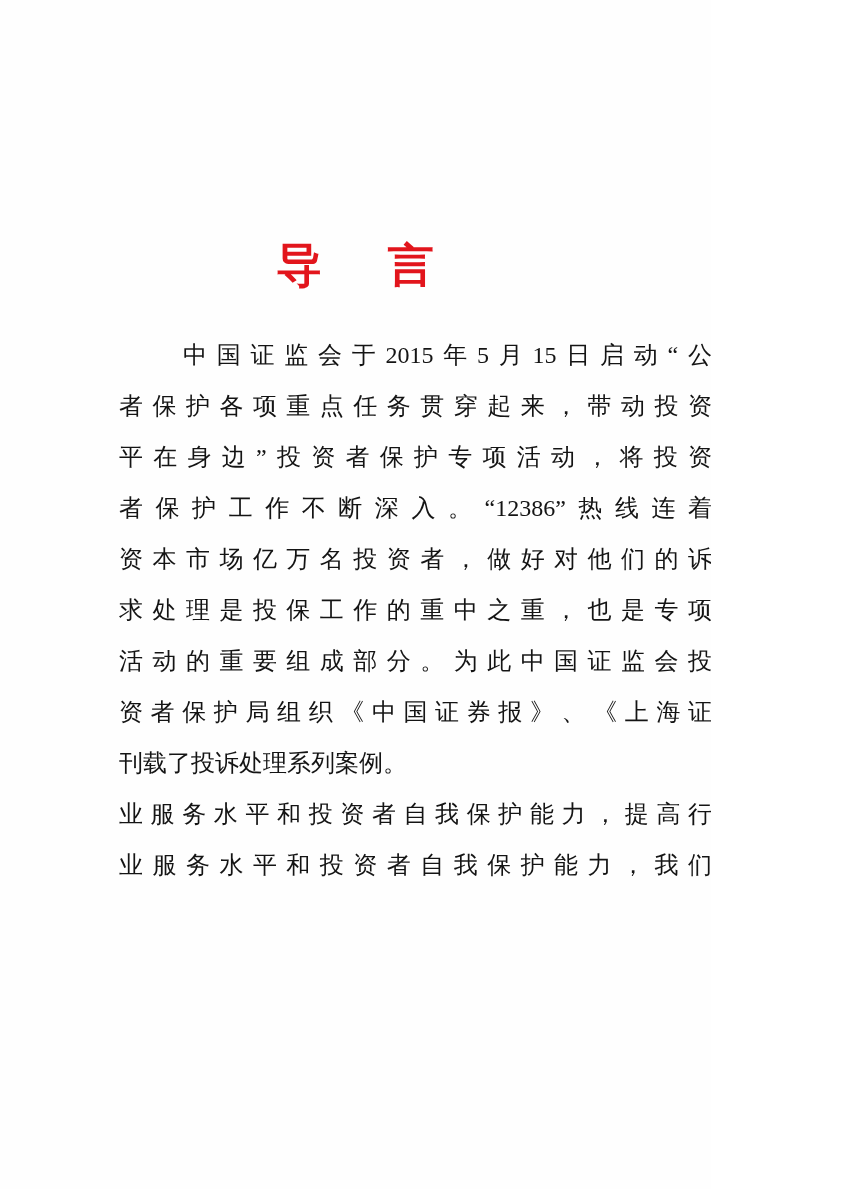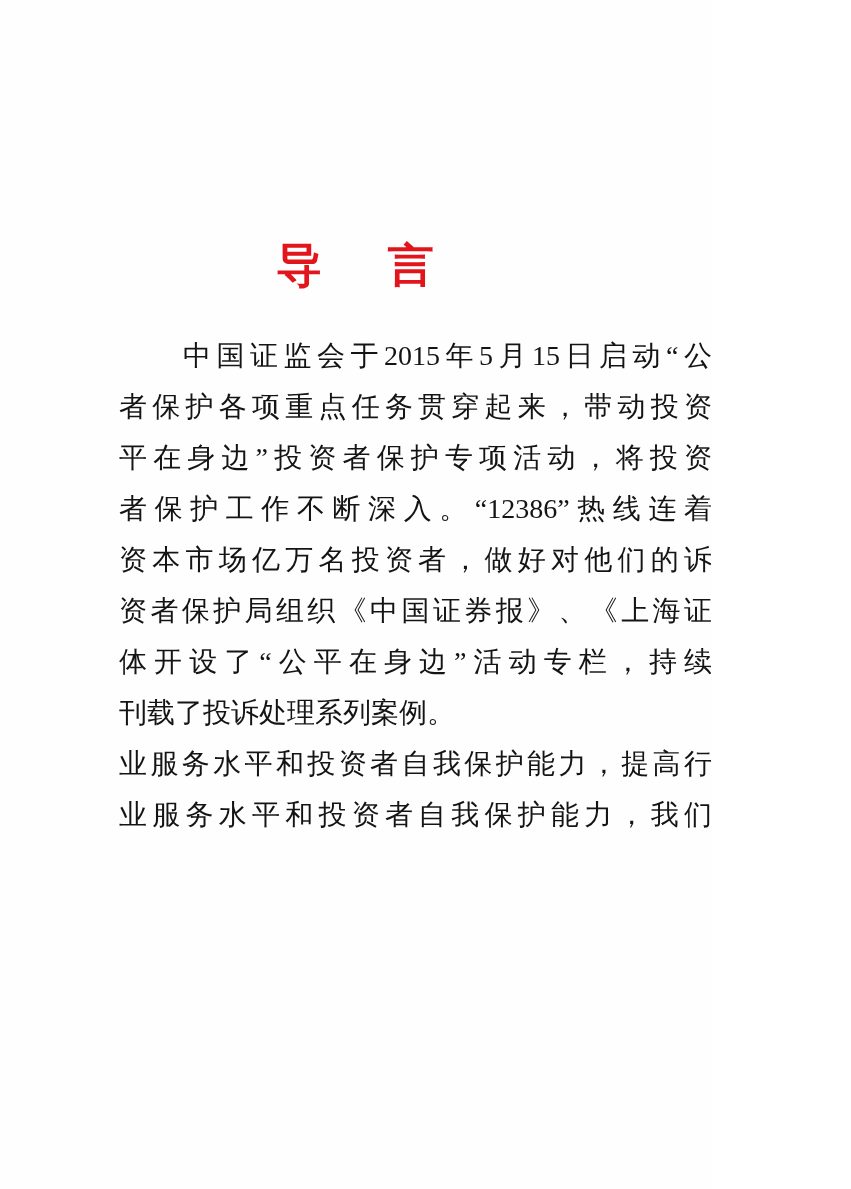--- a/index.html
+++ b/index.html
@@ -30,21 +30,21 @@
     color: #e2151c; 
   }
   .body-text {
     position: absolute;
     left: 119px;
     top: 330px;
     width: 593px;
     color: #141414;
   }
   .line {
-    font-size: 28px;
+    font-size: 24px;
     height: 51px;
     line-height: 51px;
     text-align: justify;
     text-align-last: justify;
     white-space: normal;
   }
   .line.indent {
     text-indent: 64px;
   }
   .line.para-last {
@@ -58,21 +58,22 @@
 
   <h1 class="doc-title" style="color: rgb(226, 21, 28);">导 言</h1>
 
   <div class="body-text" style="color: rgb(20, 20, 20);">
 
     <div class="line indent">中国证监会于2015年5月15日启动“公</div>
     <div class="line">者保护各项重点任务贯穿起来，带动投资</div>
     <div class="line">平在身边”投资者保护专项活动，将投资</div>
     <div class="line">者保护工作不断深入。“12386”热线连着</div>
     <div class="line">资本市场亿万名投资者，做好对他们的诉</div>
+    <div class="line">求处理是投保工作的重中之重，也是专项</div>
+    <div class="line">活动的重要组成部分。为此中国证监会投</div>
     <div class="line">资者保护局组织《中国证券报》、《上海证</div>
-    <div class="line">体开设了“公平在身边”活动专栏，持续</div>
     <div class="line para-last">刊载了投诉处理系列案例。</div>
 
     <div class="line">业服务水平和投资者自我保护能力，提高行</div>
     <div class="line">业服务水平和投资者自我保护能力，我们</div>
 
   </div>
 </div>
 
 </body></html>

